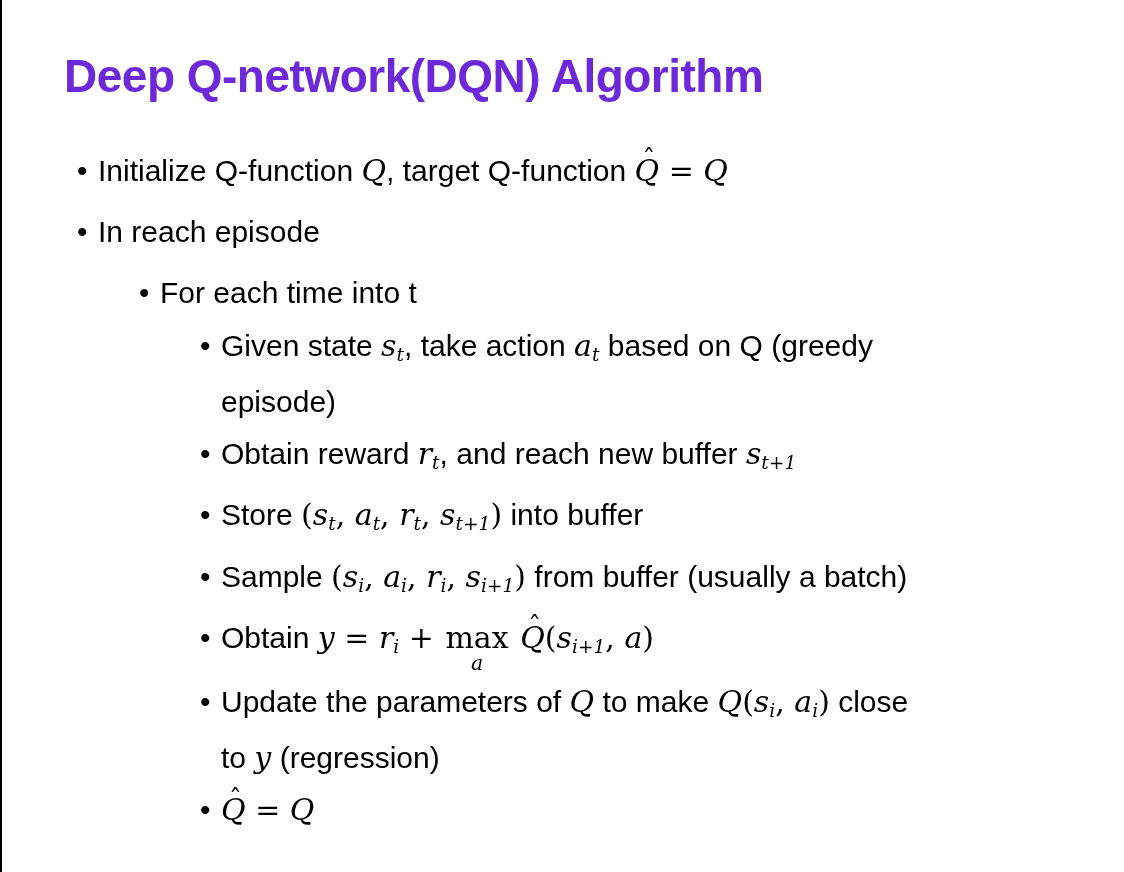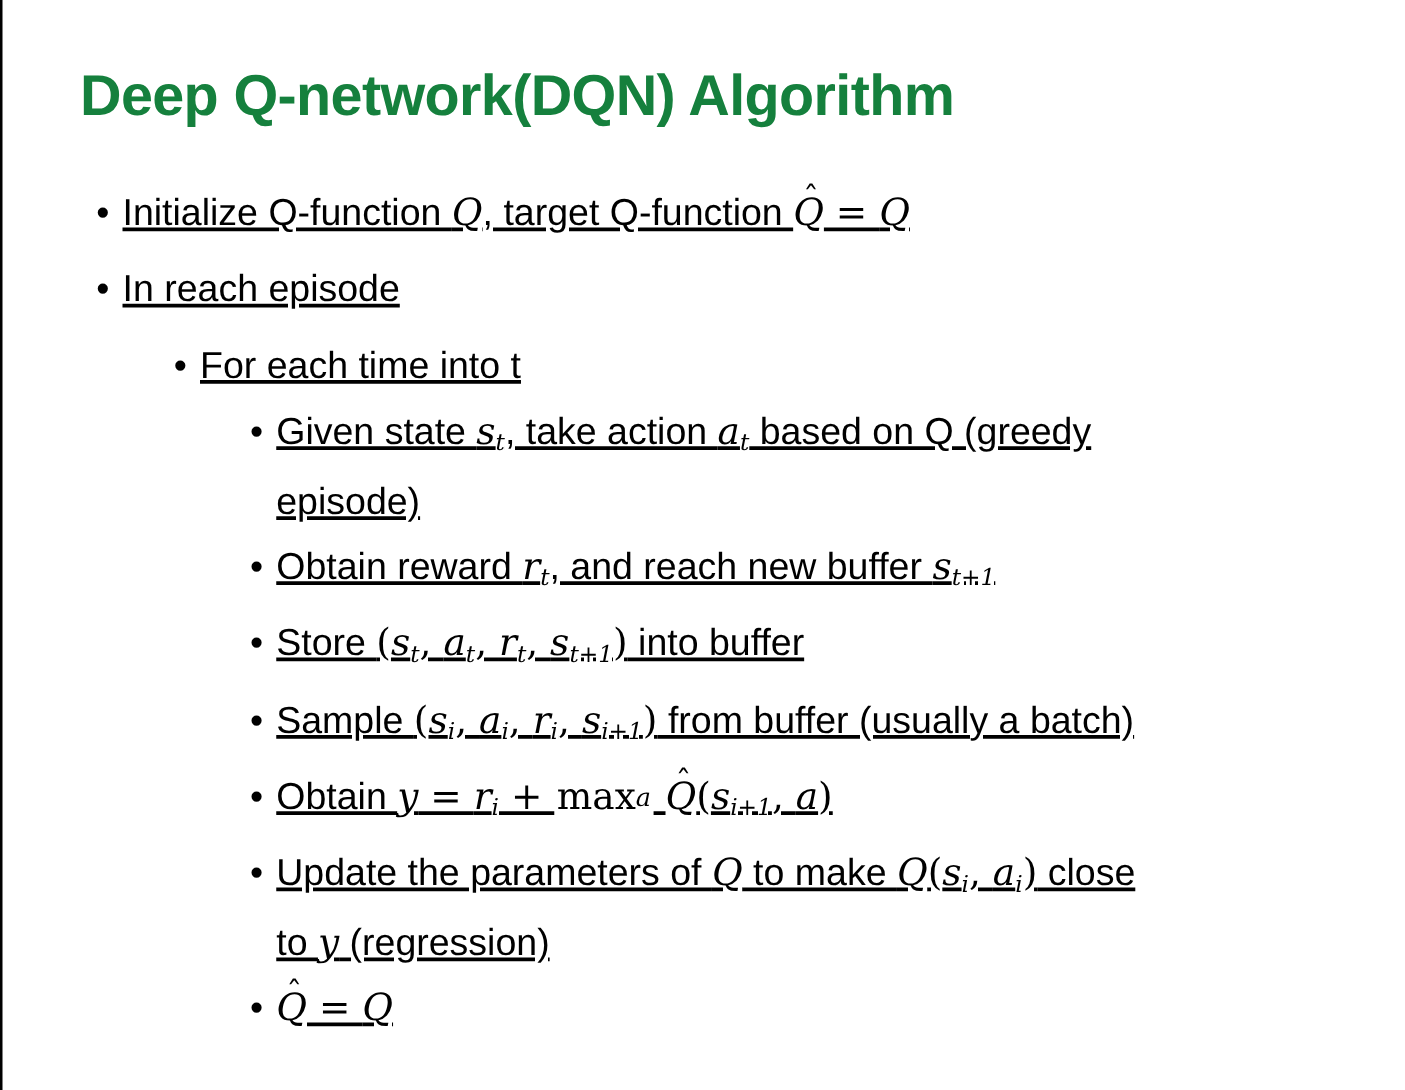--- a/index.html
+++ b/index.html
@@ -13,35 +13,35 @@
     overflow: hidden;
     font-family: "Liberation Sans", sans-serif;
     color: #000000;
   }
   .title {
     margin: 50px 0 0 62px;
     font-size: 46px;
     font-weight: 700;
     line-height: 1.15;
     letter-spacing: -0.5px;
-    color: #15803d;
+    color: #6d28d9;
   }
   .content { margin-top: 44px; }
   .b {
     display: flex;
     align-items: flex-start;
     font-size: 30px;
     line-height: 47px;
     margin-bottom: 5px;
   }
   .b.l1 { margin-left: 75px;  margin-bottom: 14px; }
   .b.l2 { margin-left: 137px; margin-bottom: 6px; }
   .b.l3 { margin-left: 198px; }
   .marker { flex: none; width: 21px; }
-  .ct { flex: 1 1 auto; text-decoration: underline; }
+  .ct { flex: 1 1 auto; }
   
   .m   { font-family: "DejaVu Serif", serif; font-style: italic; }
   .mop { font-family: "DejaVu Serif", serif; font-style: normal; }
   .msub {
     font-family: "DejaVu Serif", serif;
     font-style: italic;
     font-size: 0.62em;
     vertical-align: -0.28em;
     letter-spacing: 0;
   }
@@ -49,21 +49,21 @@
   .mhat .acc {
     position: absolute;
     top: -0.34em;
     left: 52%;
     transform: translateX(-38%);
     font-size: 0.85em;
     font-style: normal;
   }
   .munder {
     display: inline-flex;
-    flex-direction: row;
+    flex-direction: column;
     align-items: center;
     font-family: "DejaVu Serif", serif;
     line-height: normal;
     margin: 0 2px;
   }
   .munder .mu-base { line-height: 1; font-style: normal; }
   .munder .mu-under { line-height: 1; font-size: 0.68em; font-style: italic; }
 </style>
 </head>
 <body>

